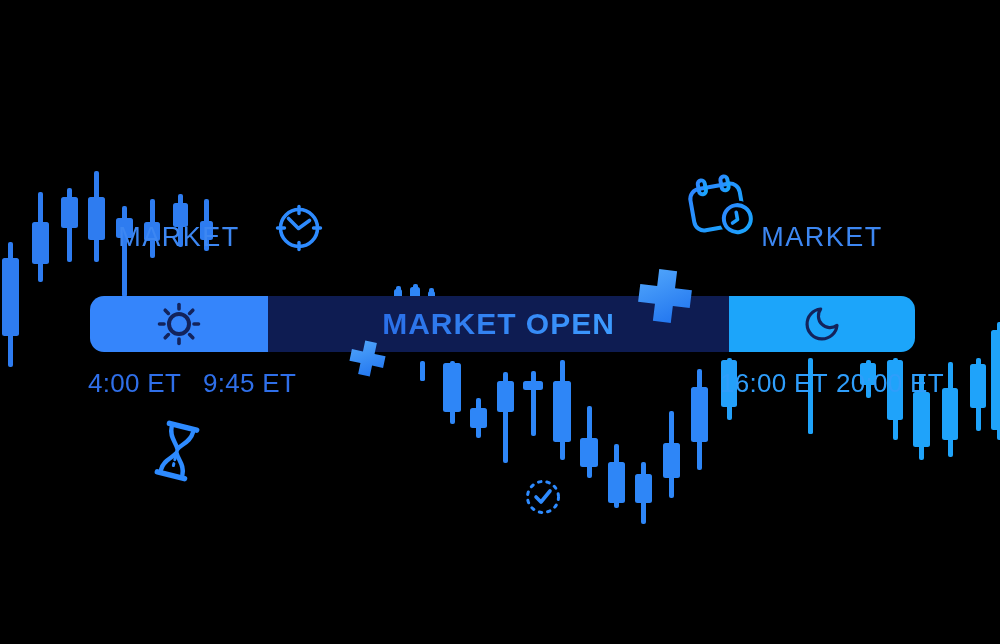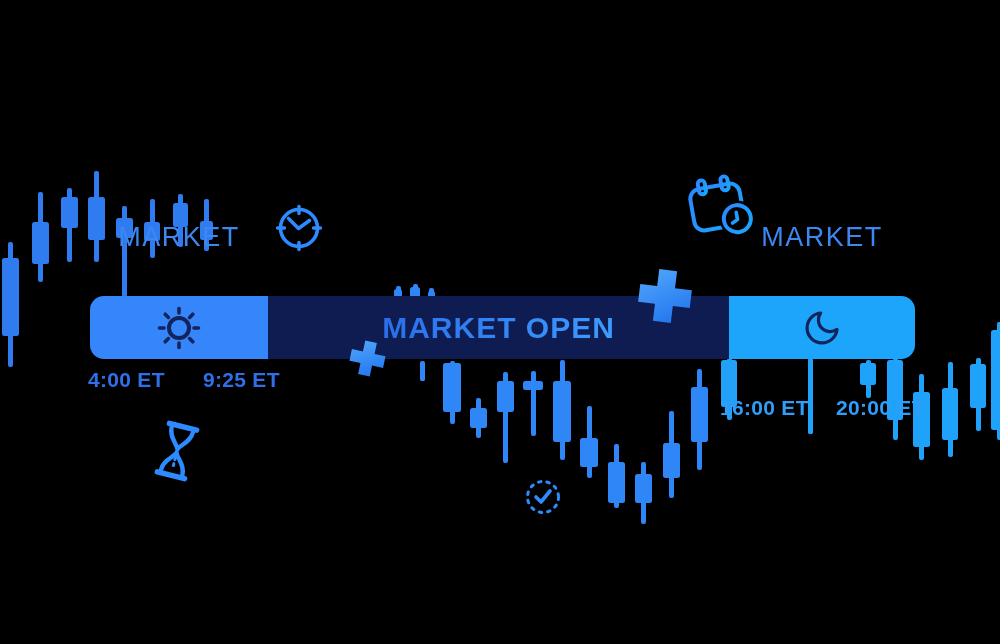--- a/index.html
+++ b/index.html
@@ -17,28 +17,28 @@
   .heading{font-size:30px;font-weight:700;line-height:32px;letter-spacing:.5px;color:#2e7ff3;}
   .sub{font-size:27px;font-weight:400;line-height:30px;letter-spacing:1.5px;color:var(--subText,#3D87F2);margin-top:1px;}
   .open-label{font-size:30px;font-weight:700;letter-spacing:1px;color:#2e86ff;}
   @supports ((-webkit-background-clip: text) or (background-clip: text)){
     .grad-heading{background-image:linear-gradient(90deg,var(--headingGradFrom,#2B3FC9),var(--headingGradTo,#2E96FF));
       -webkit-background-clip:text;background-clip:text;color:transparent;}
     .grad-open{background-image:linear-gradient(90deg,var(--openGradFrom,#2A6FE8),var(--openGradTo,#3D9BFF));
       -webkit-background-clip:text;background-clip:text;color:transparent;}
   }
   
-  .bar-seg{position:absolute;top:296px;height:63px;z-index:2;display:flex;align-items:center;justify-content:center;}
+  .bar-seg{position:absolute;top:296px;height:56px;z-index:2;display:flex;align-items:center;justify-content:center;}
   .seg-pre{left:90px;width:178px;background:var(--preSegment,#3585FB);border-radius:14px 0 0 14px;}
   .seg-regular{left:268px;width:461px;background:var(--regularSegment,#0E1C52);}
   .seg-post{left:729px;width:186px;background:var(--postSegment,#1CA5FA);border-radius:0 14px 14px 0;}
   
-  .time-label{position:absolute;top:368px;z-index:4;font-size:21px;font-weight:700;letter-spacing:.3px;}
+  .time-label{position:absolute;top:368px;z-index:4;font-size:26px;font-weight:400;letter-spacing:.3px;}
   .time-left{color:var(--leftTimeText,#2F6FE9);}
-  .time-right{color:var(--rightTimeText,#2F9EFB);margin-top:28px;}
+  .time-right{color:var(--rightTimeText,#2F9EFB);}
 </style>
 </head>
 <body>
 
 <div class="canvas">
 
   <div class="candles">
       <div class="wick" style="left: 7.5px; top: 242px; height: 125px; background: rgb(46, 124, 240);"></div>
       <div class="body" style="left: 1.5px; top: 258px; width: 17px; height: 78px; background: rgb(46, 124, 240);"></div>
       <div class="wick" style="left: 37.5px; top: 192px; height: 90px; background: rgb(46, 124, 240);"></div>
@@ -181,17 +181,17 @@
   <div class="bar-seg seg-regular">
     <span class="open-label grad-open">MARKET OPEN</span>
   </div>
   <div class="bar-seg seg-post">
     <svg width="40" height="40" viewBox="0 0 24 24" fill="none" stroke="#13235B" stroke-linecap="round" stroke-linejoin="round">
       <path d="M21 12.79 A9 9 0 1 1 11.21 3 A7 7 0 0 0 21 12.79 z" stroke-width="1.9"></path>
     </svg>
   </div>
 
   <div class="time-label time-left" style="left:88px;">4:00 ET</div>
-  <div class="time-label time-left" style="left:203px;">9:25 ET</div>
+  <div class="time-label time-left" style="left:203px;">9:45 ET</div>
   <div class="time-label time-right" style="left:720px;">16:00 ET</div>
   <div class="time-label time-right" style="left:836px;">20:00 ET</div>
 
 </div>
 
 </body></html>

